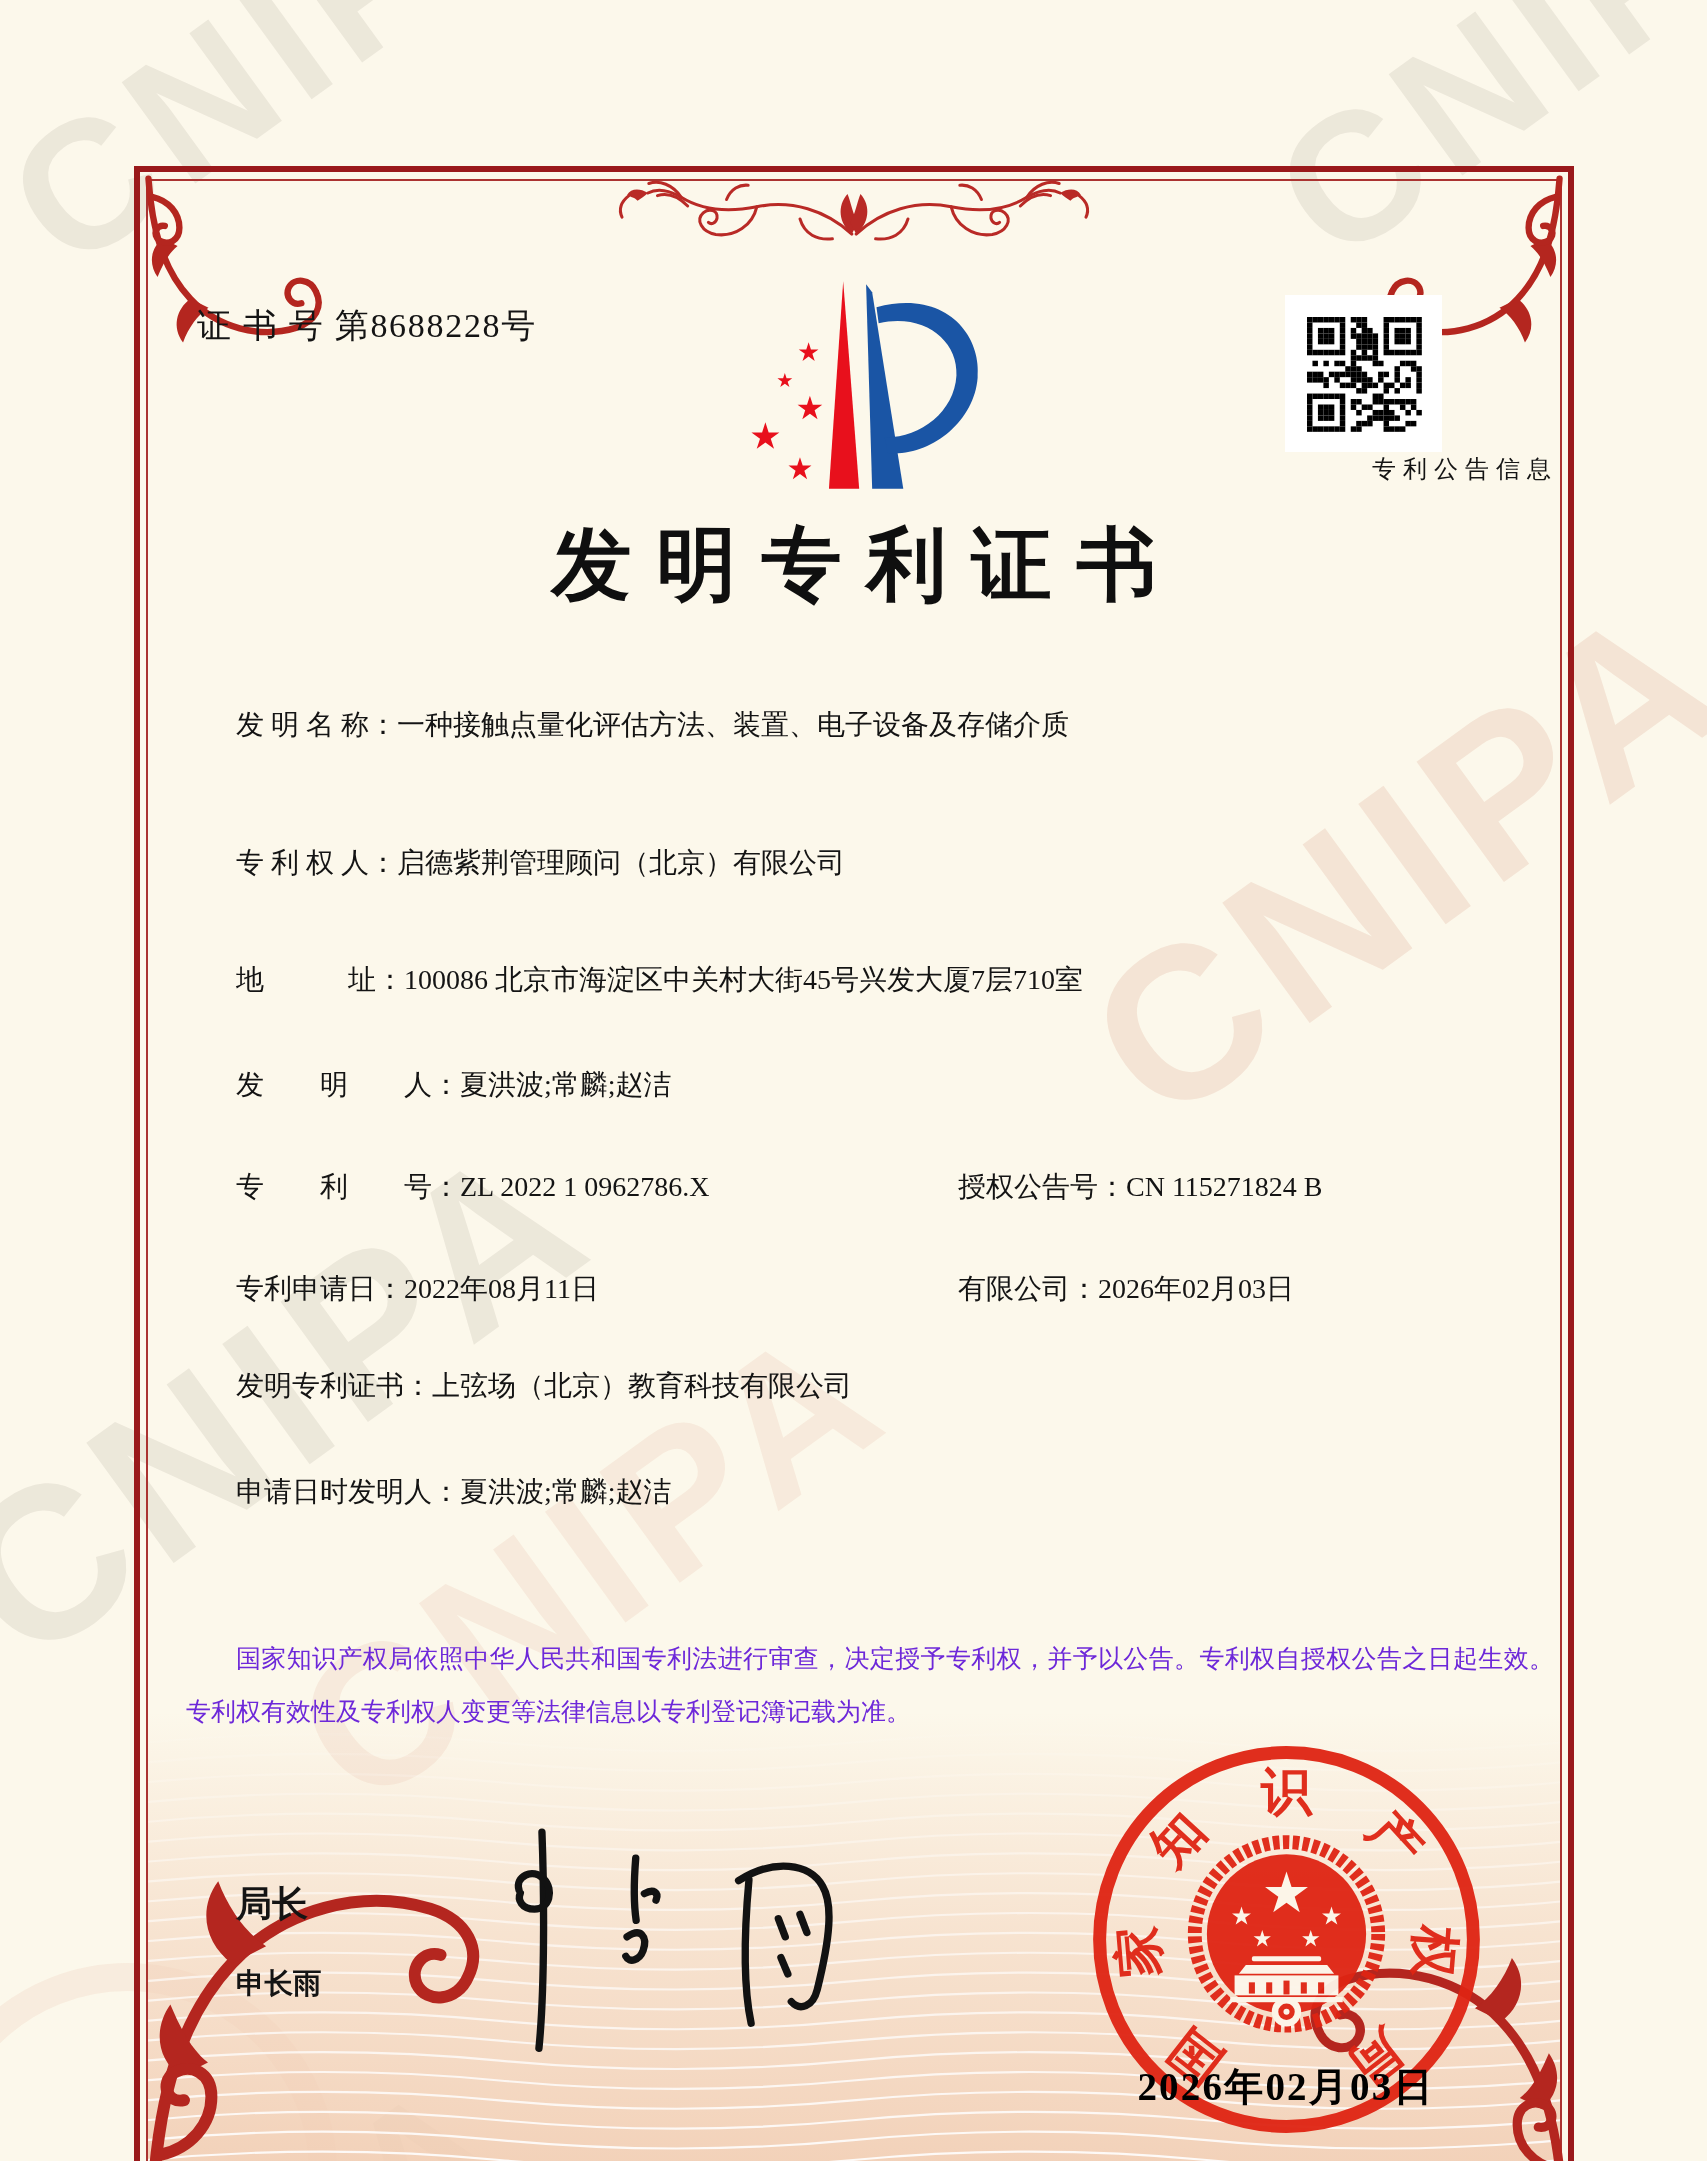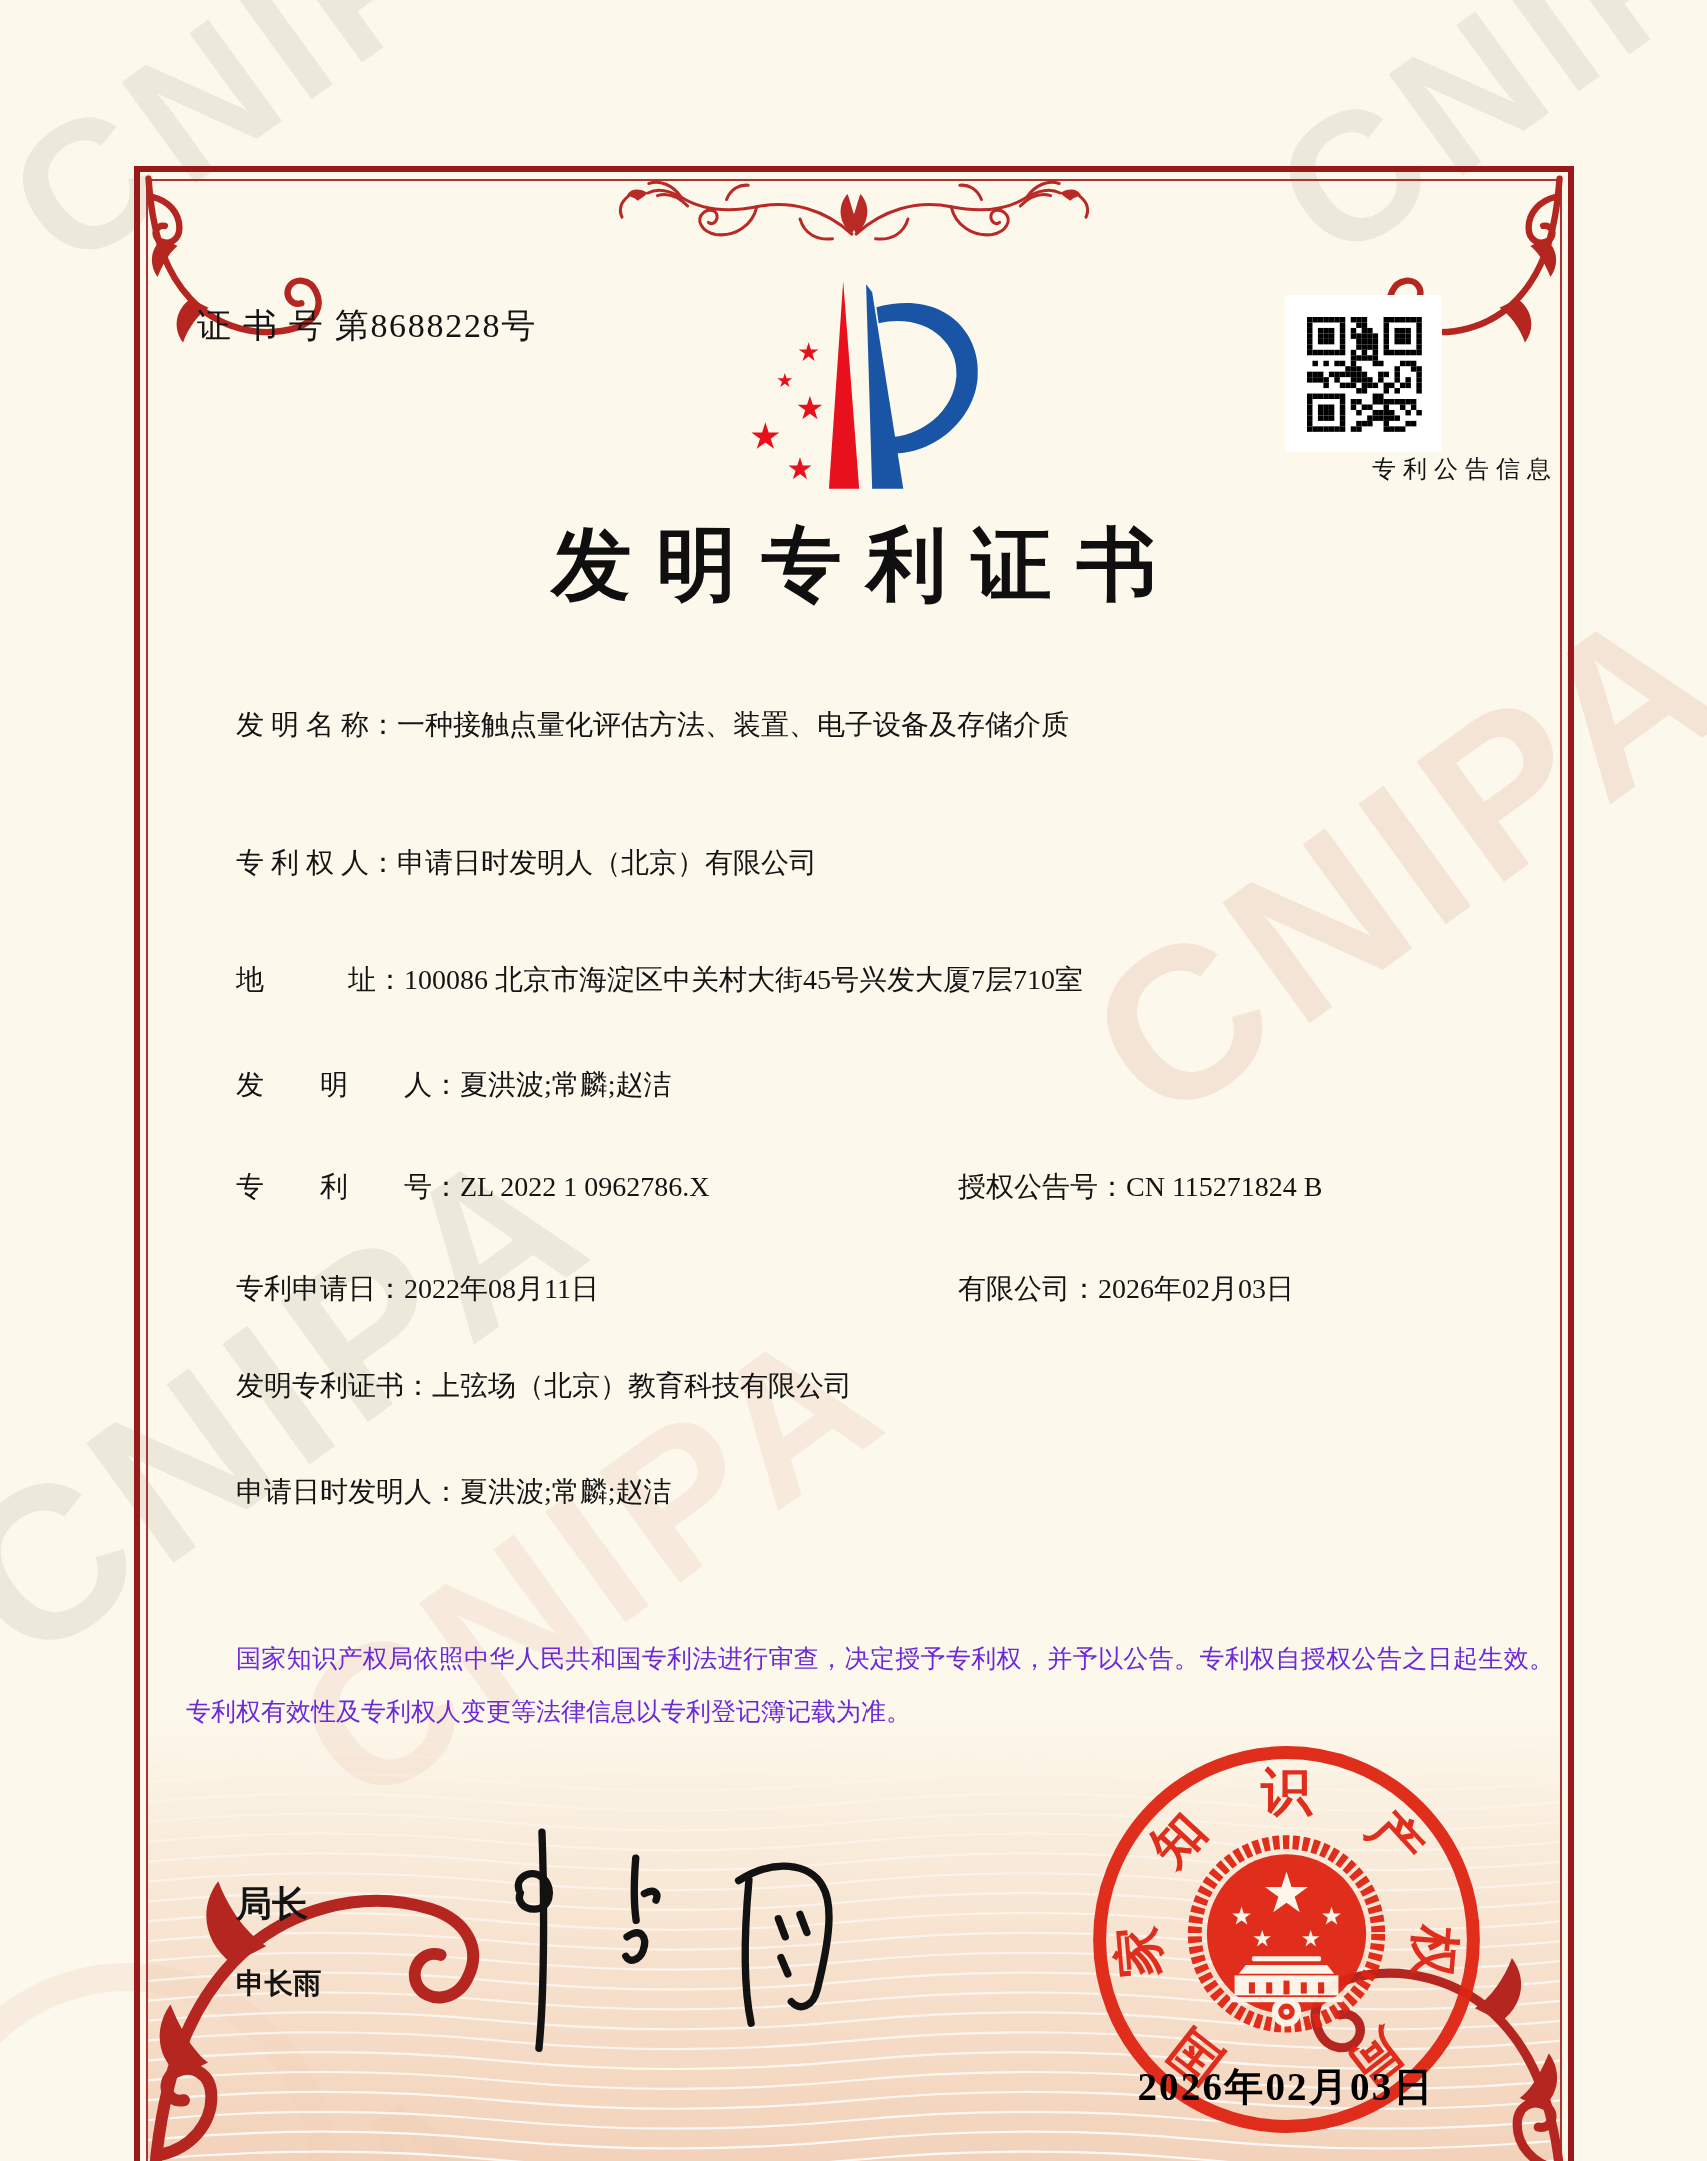--- a/index.html
+++ b/index.html
@@ -391,21 +391,21 @@
         <rect x="189.0" y="252.0" width="12.6" height="12.6" fill="#000"></rect>
         <rect x="201.6" y="252.0" width="12.6" height="12.6" fill="#000"></rect>
         <rect x="214.2" y="252.0" width="12.6" height="12.6" fill="#000"></rect>
       </svg>
   </div>
   <div class="qr-label">专利公告信息</div>
 
   <div class="title">发明专利证书</div>
 
   <div class="frow" style="top:706px"><span class="lbl">发 明 名 称：</span><span class="val">一种接触点量化评估方法、装置、电子设备及存储介质</span></div>
-  <div class="frow" style="top:844px"><span class="lbl">专 利 权 人：</span><span class="val">申请日时发明人（北京）有限公司</span></div>
+  <div class="frow" style="top:844px"><span class="lbl">专 利 权 人：</span><span class="val">启德紫荆管理顾问（北京）有限公司</span></div>
   <div class="frow" style="top:961px"><span class="lbl">地　　　址：</span><span class="val">100086 北京市海淀区中关村大街45号兴发大厦7层710室</span></div>
   <div class="frow" style="top:1066px"><span class="lbl">发　　明　　人：</span><span class="val">夏洪波;常麟;赵洁</span></div>
   <div class="frow" style="top:1168px"><span class="lbl">专　　利　　号：</span><span class="val">ZL 2022 1 0962786.X</span></div>
   <div class="frow2" style="top:1168px"><span class="lbl">授权公告号：</span><span class="val">CN 115271824 B</span></div>
   <div class="frow" style="top:1270px"><span class="lbl">专利申请日：</span><span class="val">2022年08月11日</span></div>
   <div class="frow2" style="top:1270px"><span class="lbl">有限公司：</span><span class="val">2026年02月03日</span></div>
   <div class="frow" style="top:1367px"><span class="lbl">发明专利证书：</span><span class="val">上弦场（北京）教育科技有限公司</span></div>
   <div class="frow" style="top:1473px"><span class="lbl">申请日时发明人：</span><span class="val">夏洪波;常麟;赵洁</span></div>
 
   <div class="para">国家知识产权局依照中华人民共和国专利法进行审查，决定授予专利权，并予以公告。专利权自授权公告之日起生效。专利权有效性及专利权人变更等法律信息以专利登记簿记载为准。</div>

